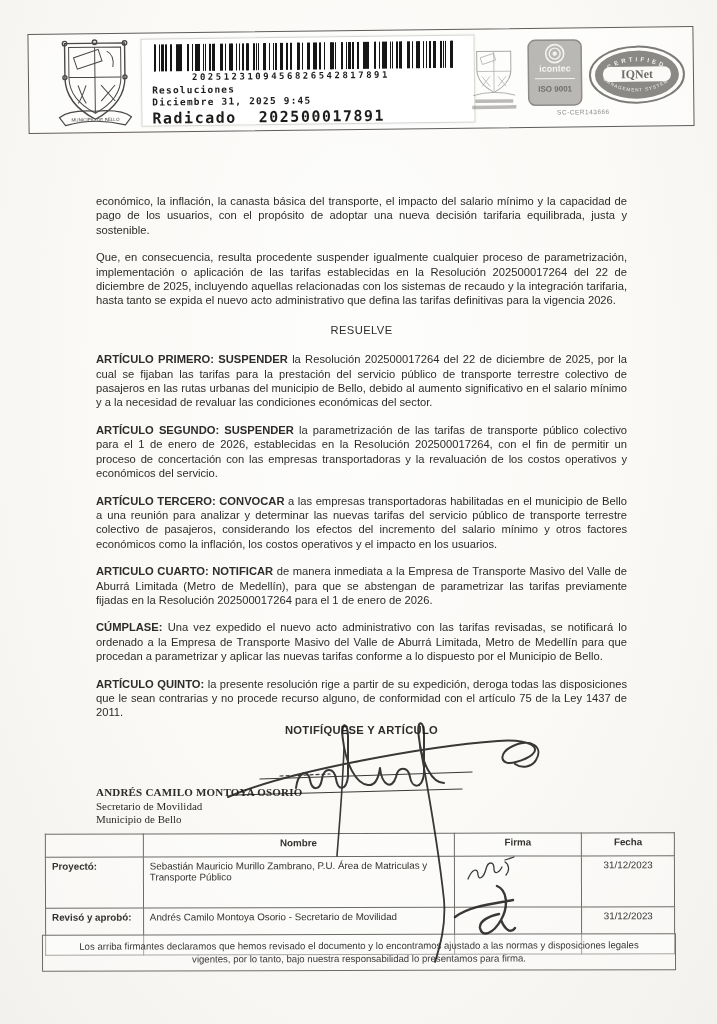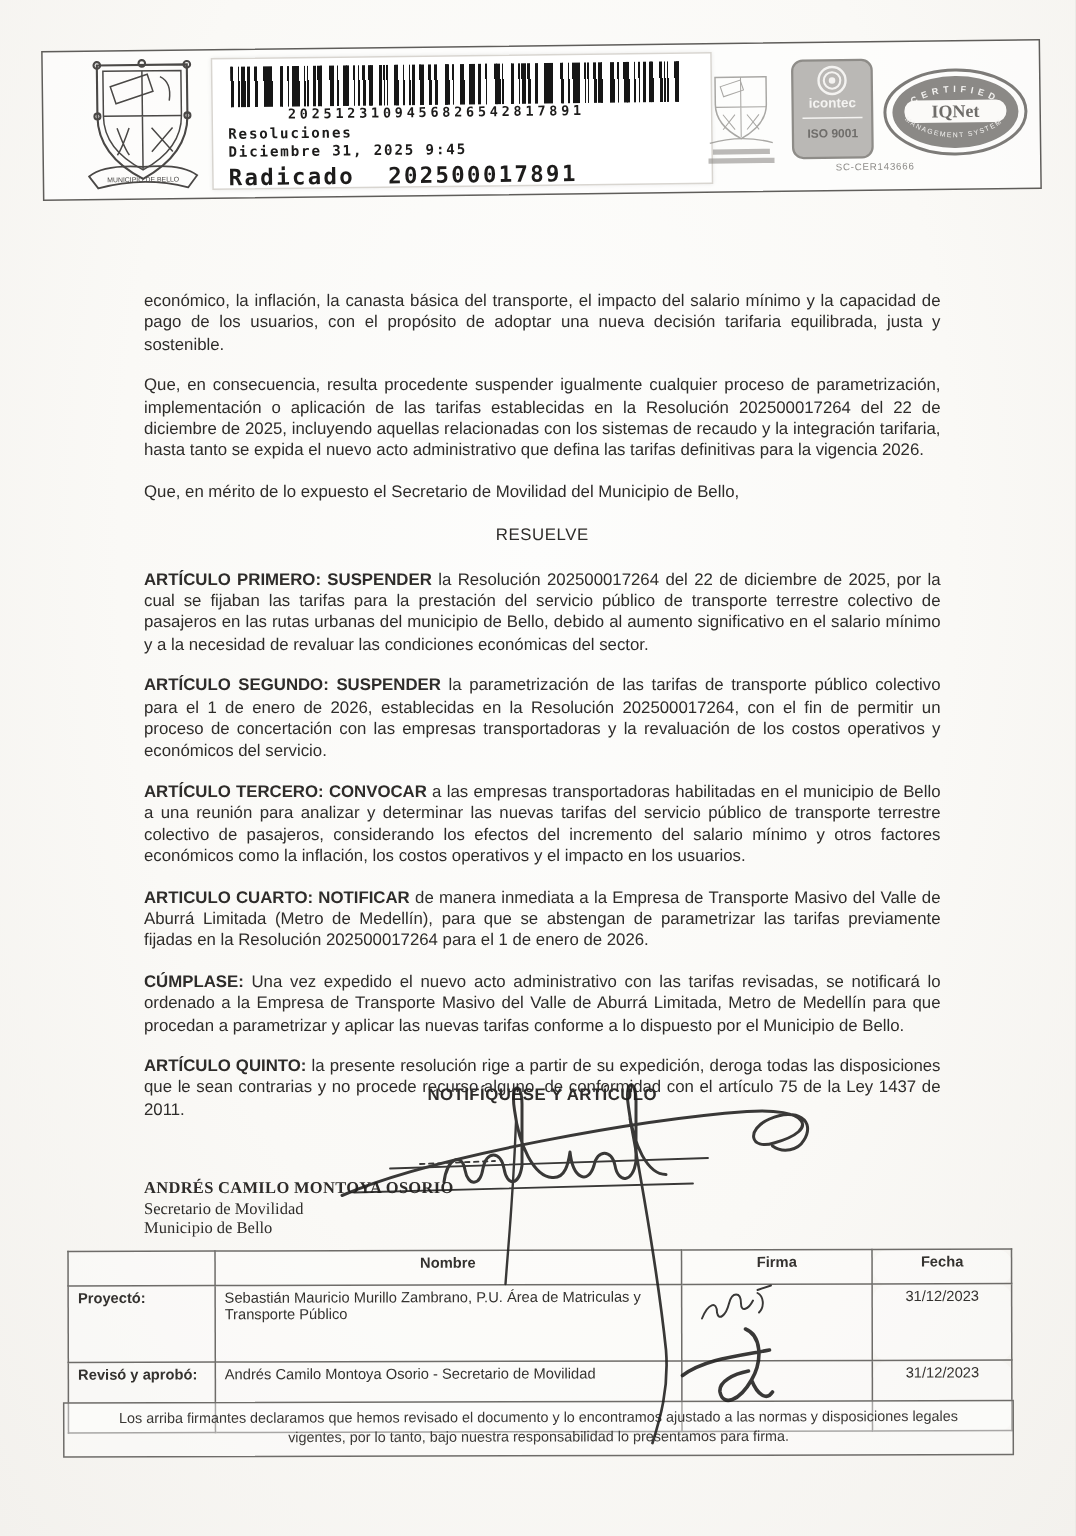--- a/index.html
+++ b/index.html
@@ -133,21 +133,20 @@
         <text x="50" y="34.5" text-anchor="middle" font-size="12" font-weight="bold" fill="#6f6d6a" font-family="Liberation Serif, serif">IQNet</text>
         <text font-size="4.6" fill="#f2f1ef" letter-spacing="1" font-family="Liberation Sans, sans-serif"><textPath href="#arcBot" startOffset="8%"><tspan>MANAGEMENT SYSTEM</tspan></textPath></text>
       </svg>
       <div class="cert-code">SC-CER143666</div>
     </div>
   </div>
 
   <div class="body-text">
     <p>económico, la inflación, la canasta básica del transporte, el impacto del salario mínimo y la capacidad de pago de los usuarios, con el propósito de adoptar una nueva decisión tarifaria equilibrada, justa y sostenible.</p>
     <p>Que, en consecuencia, resulta procedente suspender igualmente cualquier proceso de parametrización, implementación o aplicación de las tarifas establecidas en la Resolución 202500017264 del 22 de diciembre de 2025, incluyendo aquellas relacionadas con los sistemas de recaudo y la integración tarifaria, hasta tanto se expida el nuevo acto administrativo que defina las tarifas definitivas para la vigencia 2026.</p>
-    <p>Que, en mérito de lo expuesto el Secretario de Movilidad del Municipio de Bello,</p>
     <p class="resolve">RESUELVE</p>
 
     <p><span class="lead">ARTÍCULO PRIMERO: SUSPENDER</span><span> la Resolución 202500017264 del 22 de diciembre de 2025, por la cual se fijaban las tarifas para la prestación del servicio público de transporte terrestre colectivo de pasajeros en las rutas urbanas del municipio de Bello, debido al aumento significativo en el salario mínimo y a la necesidad de revaluar las condiciones económicas del sector.</span></p>
     <p><span class="lead">ARTÍCULO SEGUNDO: SUSPENDER</span><span> la parametrización de las tarifas de transporte público colectivo para el 1 de enero de 2026, establecidas en la Resolución 202500017264, con el fin de permitir un proceso de concertación con las empresas transportadoras y la revaluación de los costos operativos y económicos del servicio.</span></p>
     <p><span class="lead">ARTÍCULO TERCERO: CONVOCAR</span><span> a las empresas transportadoras habilitadas en el municipio de Bello a una reunión para analizar y determinar las nuevas tarifas del servicio público de transporte terrestre colectivo de pasajeros, considerando los efectos del incremento del salario mínimo y otros factores económicos como la inflación, los costos operativos y el impacto en los usuarios.</span></p>
     <p><span class="lead">ARTICULO CUARTO: NOTIFICAR</span><span> de manera inmediata a la Empresa de Transporte Masivo del Valle de Aburrá Limitada (Metro de Medellín), para que se abstengan de parametrizar las tarifas previamente fijadas en la Resolución 202500017264 para el 1 de enero de 2026.</span></p>
     <p><span class="lead">CÚMPLASE:</span><span> Una vez expedido el nuevo acto administrativo con las tarifas revisadas, se notificará lo ordenado a la Empresa de Transporte Masivo del Valle de Aburrá Limitada, Metro de Medellín para que procedan a parametrizar y aplicar las nuevas tarifas conforme a lo dispuesto por el Municipio de Bello.</span></p>
     <p><span class="lead">ARTÍCULO QUINTO:</span><span> la presente resolución rige a partir de su expedición, deroga todas las disposiciones que le sean contrarias y no procede recurso alguno, de conformidad con el artículo 75 de la Ley 1437 de 2011.</span></p>
   </div>
 

